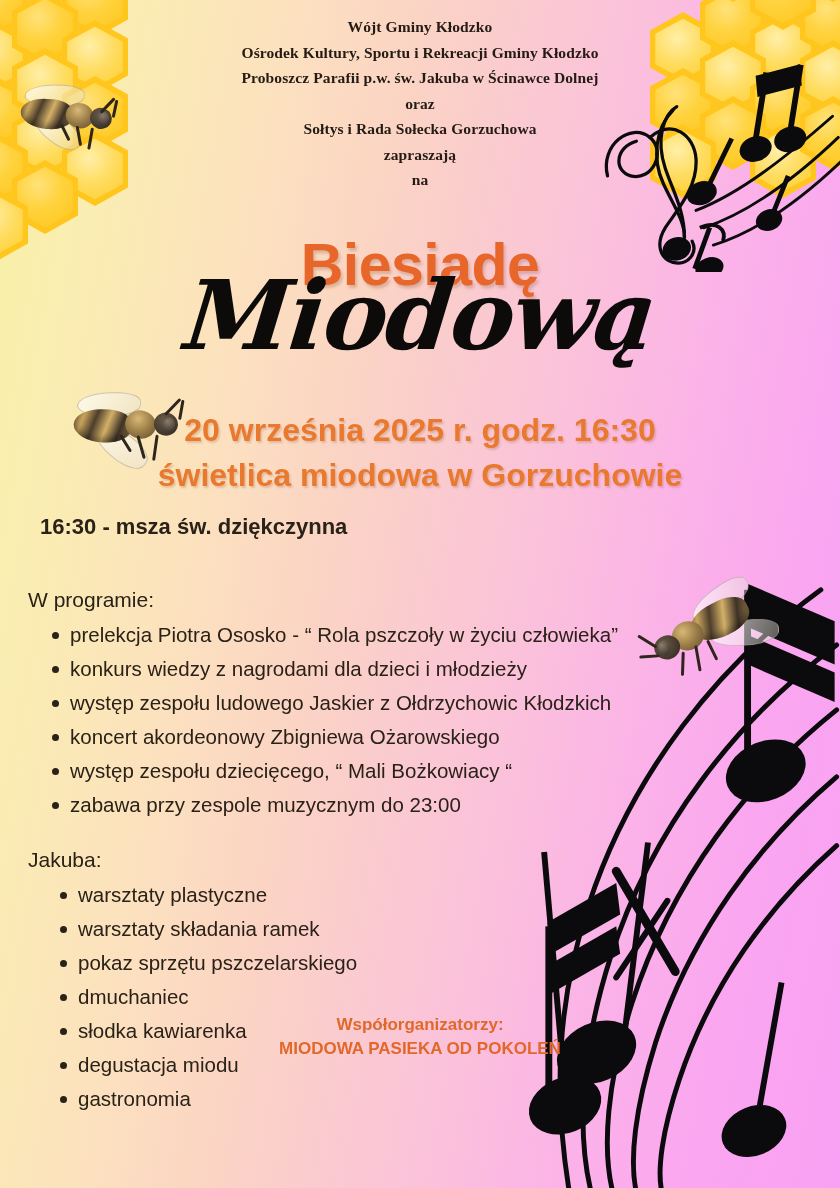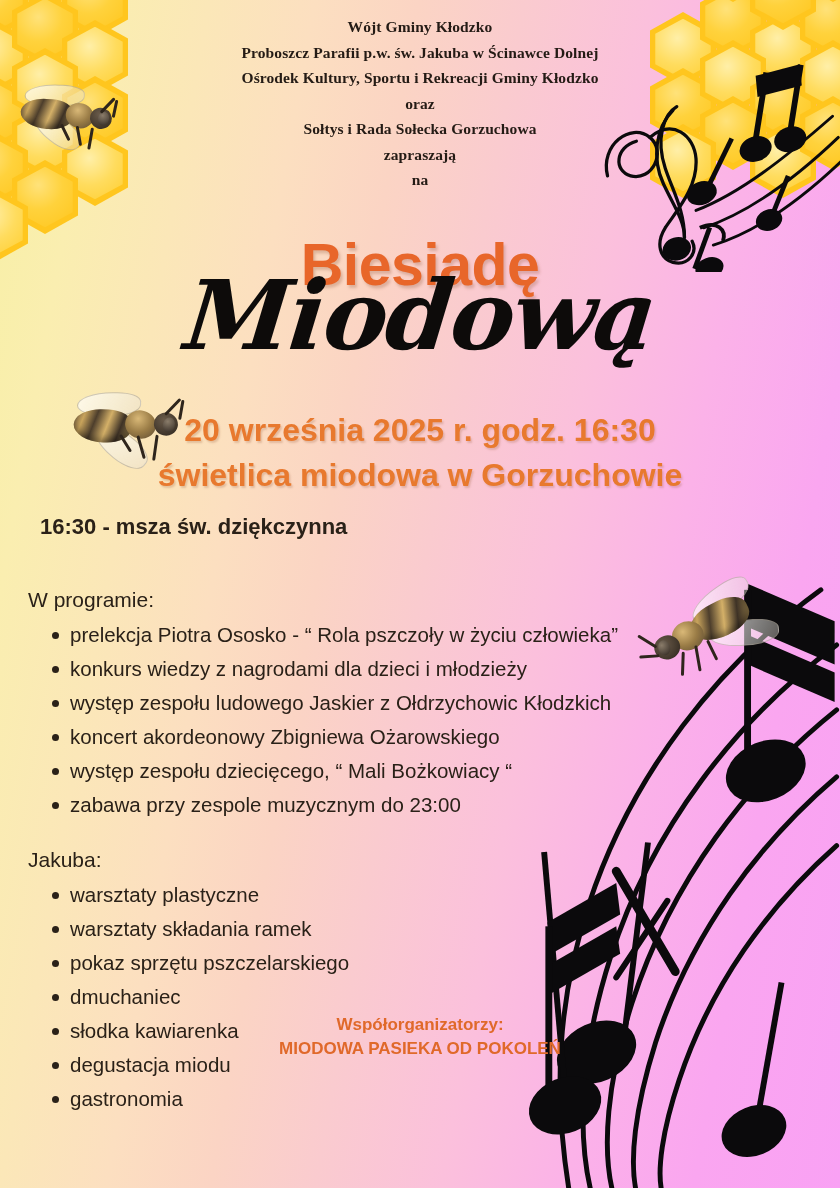--- a/index.html
+++ b/index.html
@@ -273,22 +273,22 @@
     <div class="eye" style="left:12px;top:38px;width:12px;height:15px;"></div>
     <div class="ant" style="left:2px;top:24px;width:2.5px;height:22px;transform:rotate(-42deg);"></div>
     <div class="ant" style="left:0px;top:40px;width:2.5px;height:20px;transform:rotate(-78deg);"></div>
     <div class="leg" style="left:30px;top:54px;width:2.5px;height:24px;transform:rotate(18deg);"></div>
     <div class="leg" style="left:46px;top:52px;width:2.5px;height:26px;transform:rotate(6deg);"></div>
     <div class="leg" style="left:62px;top:50px;width:2.5px;height:22px;transform:rotate(-10deg);"></div>
   </div>
 
   <div class="org">
     <div>Wójt Gminy Kłodzko</div>
+    <div>Ośrodek Kultury, Sportu i Rekreacji Gminy Kłodzko</div>
     <div>Proboszcz Parafii p.w. św. Jakuba w Ścinawce Dolnej</div>
-    <div>Ośrodek Kultury, Sportu i Rekreacji Gminy Kłodzko</div>
     <div>oraz</div>
     <div>Sołtys i Rada Sołecka Gorzuchowa</div>
     <div>zapraszają</div>
     <div>na</div>
   </div>
 
   <div class="title-main">Biesiadę</div>
   <div class="title-script">Miodową</div>
 
   <div class="when">
@@ -302,21 +302,21 @@
   <ul class="items" style="left:28px;top:618px;">
     <li>prelekcja Piotra Ososko - “ Rola pszczoły w życiu człowieka”</li>
     <li>konkurs wiedzy z nagrodami dla dzieci i młodzieży</li>
     <li>występ zespołu ludowego Jaskier z Ołdrzychowic Kłodzkich</li>
     <li>koncert akordeonowy Zbigniewa Ożarowskiego</li>
     <li>występ zespołu dziecięcego, “ Mali Bożkowiacy “</li>
     <li>zabawa przy zespole muzycznym do 23:00</li>
   </ul>
 
   <div class="sec-head" style="left:28px;top:848px;">Jakuba:</div>
-  <ul class="items" style="left:28px;top:878px;">
+  <ul class="items" style="left:36px;top:878px;">
     <li>warsztaty plastyczne</li>
     <li>warsztaty składania ramek</li>
     <li>pokaz sprzętu pszczelarskiego</li>
     <li>dmuchaniec</li>
     <li>słodka kawiarenka</li>
     <li>degustacja miodu</li>
     <li>gastronomia</li>
   </ul>
 
   <div class="coorg">

